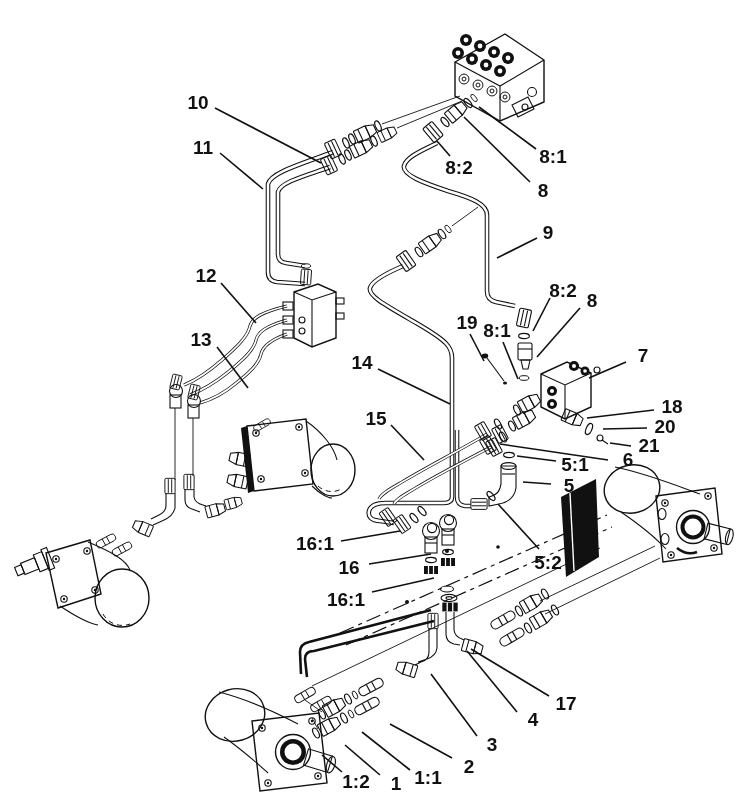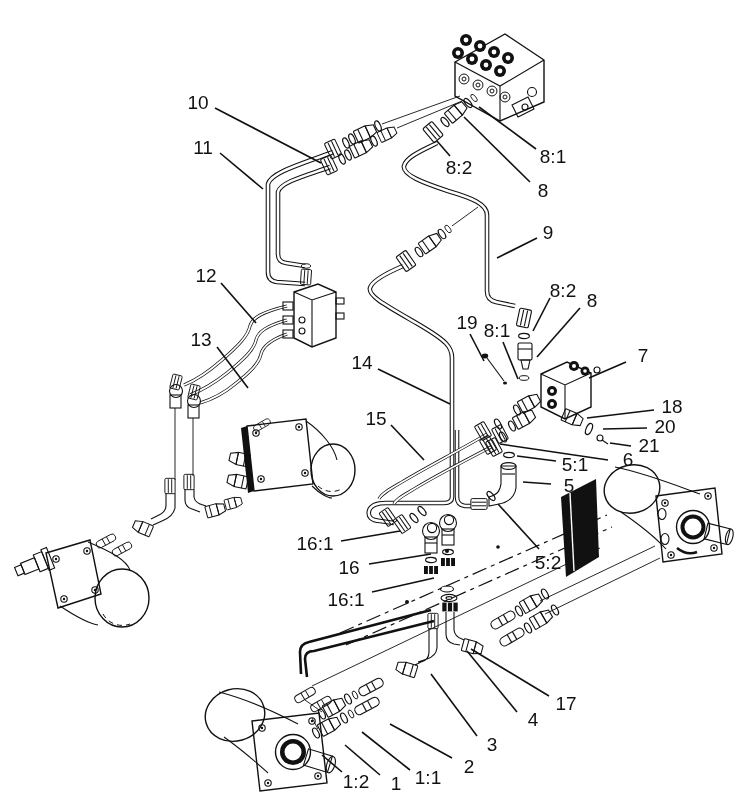--- a/index.html
+++ b/index.html
@@ -1,16 +1,16 @@
 <!DOCTYPE html>
 <html><head>
 <meta charset="utf-8">
 <style>
   html,body{margin:0;padding:0;background:#fff;}
-  #stage{position:relative;width:739px;height:800px;background:#fff;overflow:hidden;}
+  #stage{position:relative;width:739px;height:800px;background:#fff;overflow:hidden;font-weight:bold;}
   svg{display:block;}
   text.callout{font-family:"Liberation Sans",sans-serif;font-size:19px;fill:#111;
     text-anchor:middle;dominant-baseline:central;}
   .leader{stroke:#111;stroke-width:1.6;fill:none;}
   .ln{stroke:#111;stroke-width:1.1;fill:none;}
   .ln2{stroke:#111;stroke-width:1.4;fill:none;}
   .fd{fill:#111;}
   .tube{stroke:#111;stroke-width:4.6;fill:none;}
   .tube-core{stroke:#fff;stroke-width:2.5;fill:none;}
   .tube.thin{stroke-width:3.2;}

